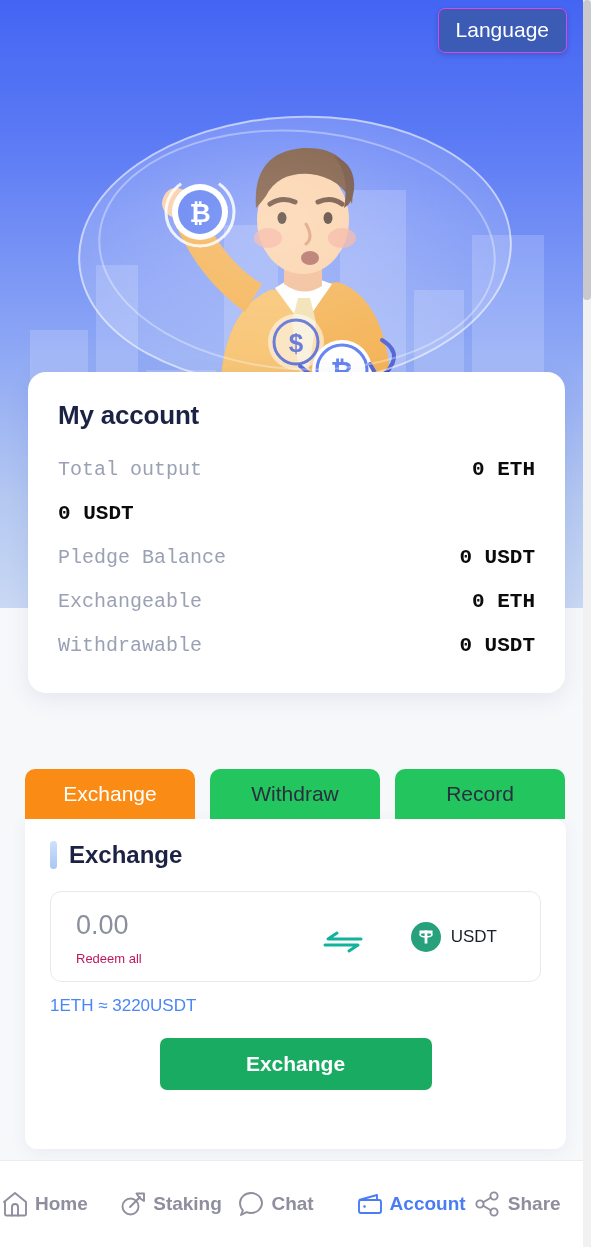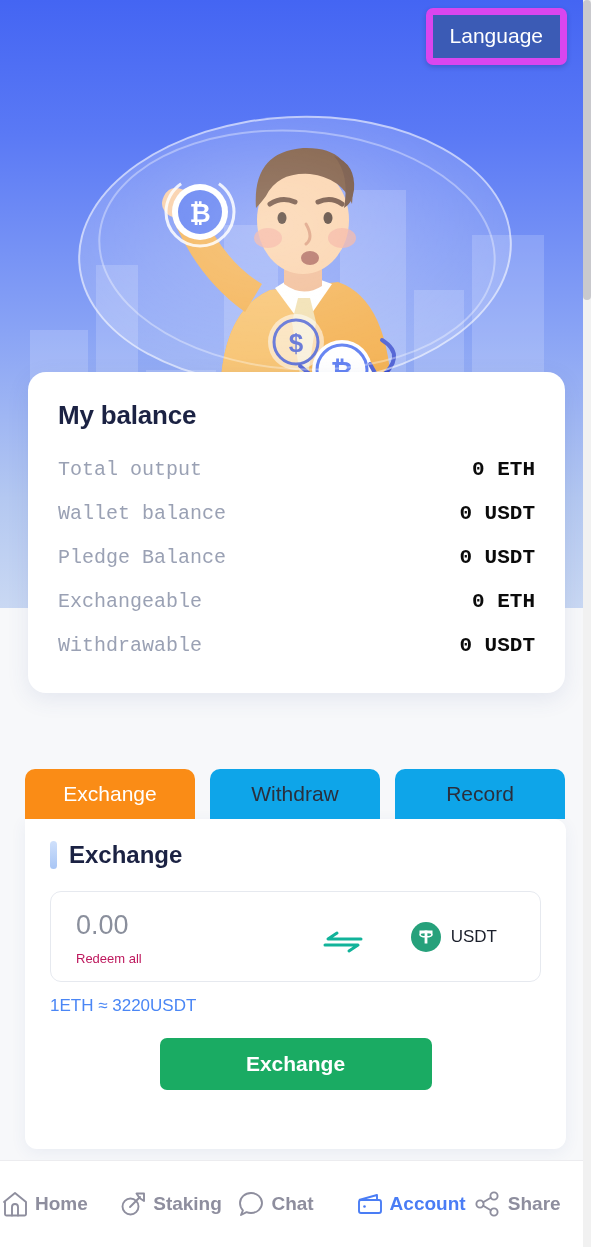--- a/index.html
+++ b/index.html
@@ -31,21 +31,21 @@
     position:absolute; left:28px; top:18px; width:398px; height:240px;
     border-radius:50%/50%;
     border:2px solid rgba(255,255,255,.35);
     transform:rotate(4deg);
   }
 
   
   .lang-btn {
     position:absolute; right:24px; top:8px;
     background:#3b5bb5; color:#fff;
-    border:7px solid #d946ef; border-radius:7px;
+    border:1px solid #d946ef; border-radius:7px;
     padding:9px 17px; font-size:21px; line-height:1.18;
     box-shadow:0 2px 5px rgba(20,40,100,.28);
     cursor:pointer; white-space:nowrap;
   }
 
   
   .acct-card {
     position:absolute; left:28px; top:372px; width:537px;
     background:#fff; border-radius:18px;
     padding:28px 30px 26px 30px;
@@ -54,21 +54,21 @@
   .acct-title { font-size:26px; font-weight:bold; color:#1b2243; letter-spacing:-.2px; margin-bottom:16px; }
   .acct-row { display:flex; justify-content:space-between; align-items:flex-start; padding:11px 0 10px 0;font-family:Liberation Mono, monospace; }
   .acct-label { font-size:20px; color:#9aa1b4; font-weight:400; }
   .acct-value { font-size:21px; color:#0b0b0b; font-weight:bold; }
 
   
   .tabs { position:absolute; left:25px; top:769px; display:flex; gap:15px; z-index:3; }
   .tab {
     width:170px; height:50px; line-height:50px; text-align:center;
     border-radius:10px 10px 0 0; font-size:21px; cursor:pointer;
-    background:#0ea5e9; color:#2a2f3d;
+    background:#22c55e; color:#2a2f3d;
   }
   .tab.active { background:#fa8c16; color:#fff; }
 
   
   .panel {
     position:absolute; left:25px; top:819px; width:541px; height:330px;
     background:#fff; border-radius:0 12px 12px 12px;
     box-shadow:0 4px 16px rgba(60,80,150,.07);
     padding:22px 25px 0 25px; overflow:hidden;
   }
@@ -196,28 +196,27 @@
         <path d="M230 254 l12 10 l-14 8" stroke="#3b4fd0" stroke-width="4" fill="none" stroke-linecap="round" stroke-linejoin="round"></path>
         <path d="M312 228 q26 16 -4 40" stroke="#3b4fd0" stroke-width="4" fill="none" stroke-linecap="round"></path>
         <path d="M300 252 l9 16 l16 -4" stroke="#3b4fd0" stroke-width="4" fill="none" stroke-linecap="round" stroke-linejoin="round"></path>
       </svg>
     </div>
   </div>
 
   <div class="lang-btn">Language</div>
 
   <div class="acct-card">
-    <div class="acct-title">My balance</div>
+    <div class="acct-title">My account</div>
 
     <div class="acct-row">
       <span class="acct-label">Total output</span>
       <span class="acct-value">0 ETH</span>
     </div>
     <div class="acct-row">
-      <span class="acct-label">Wallet balance</span>
       <span class="acct-value">0 USDT</span>
     </div>
     <div class="acct-row">
       <span class="acct-label">Pledge Balance</span>
       <span class="acct-value">0 USDT</span>
     </div>
     <div class="acct-row">
       <span class="acct-label">Exchangeable</span>
       <span class="acct-value">0 ETH</span>
     </div>

